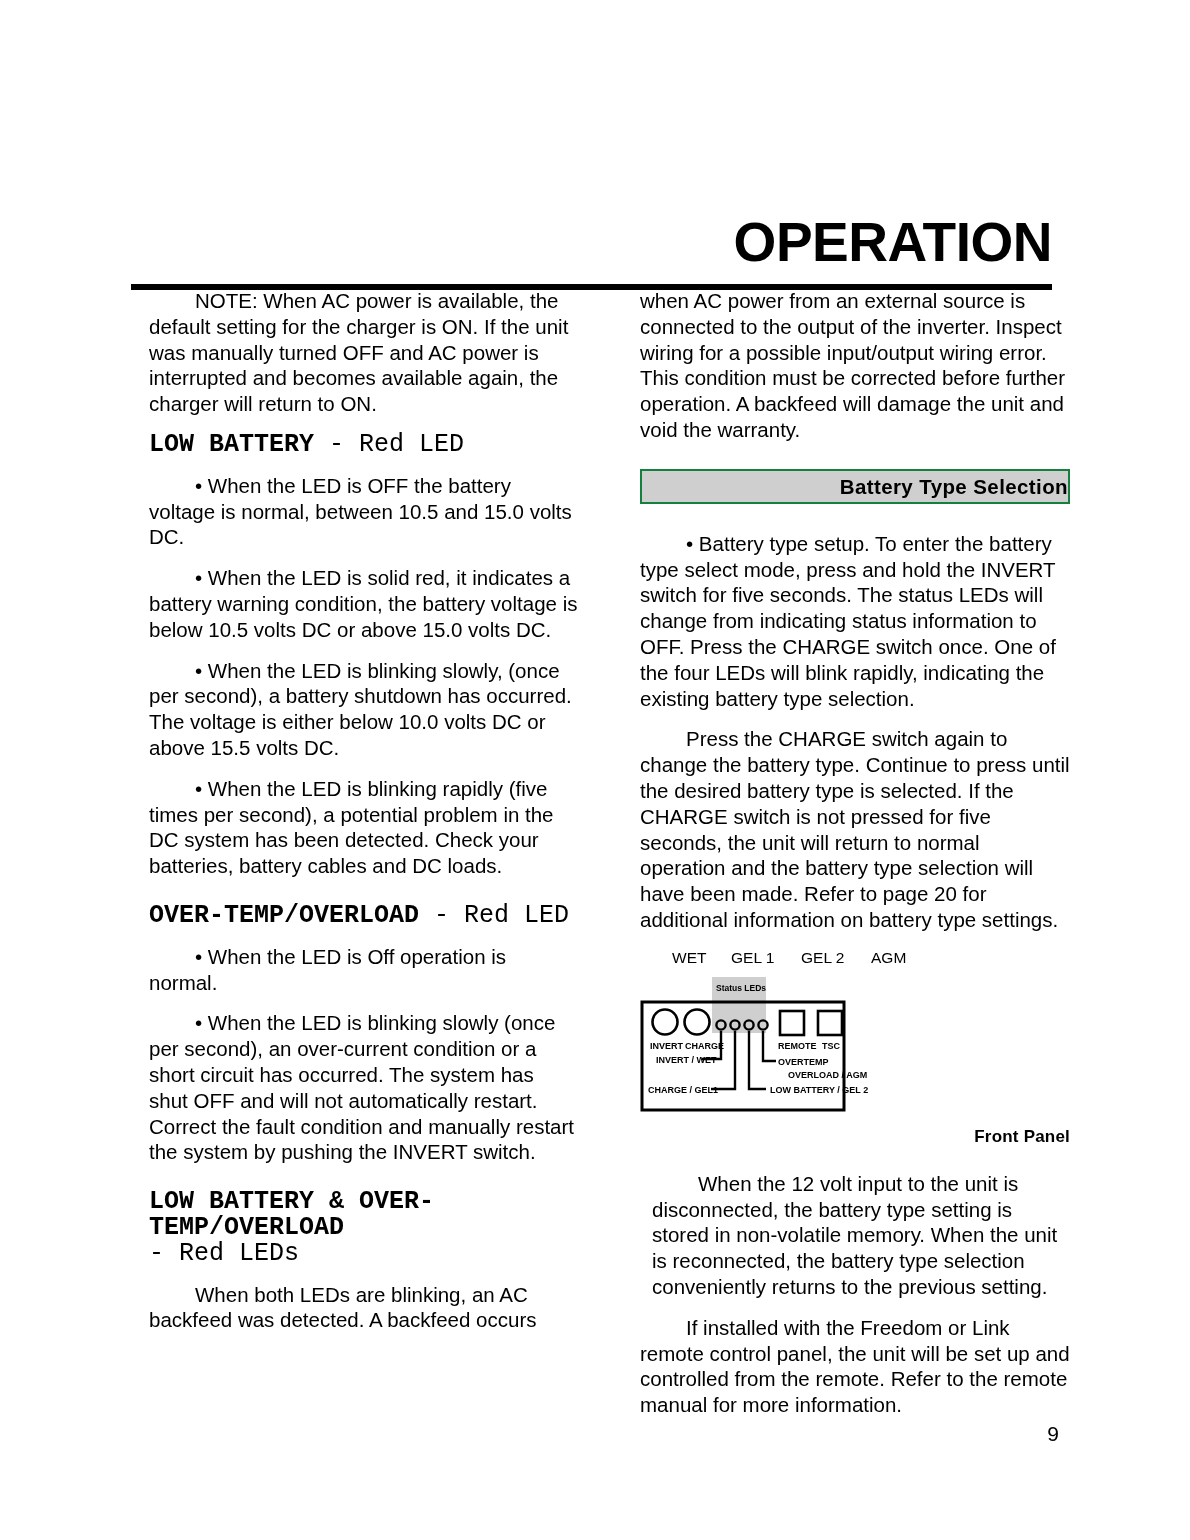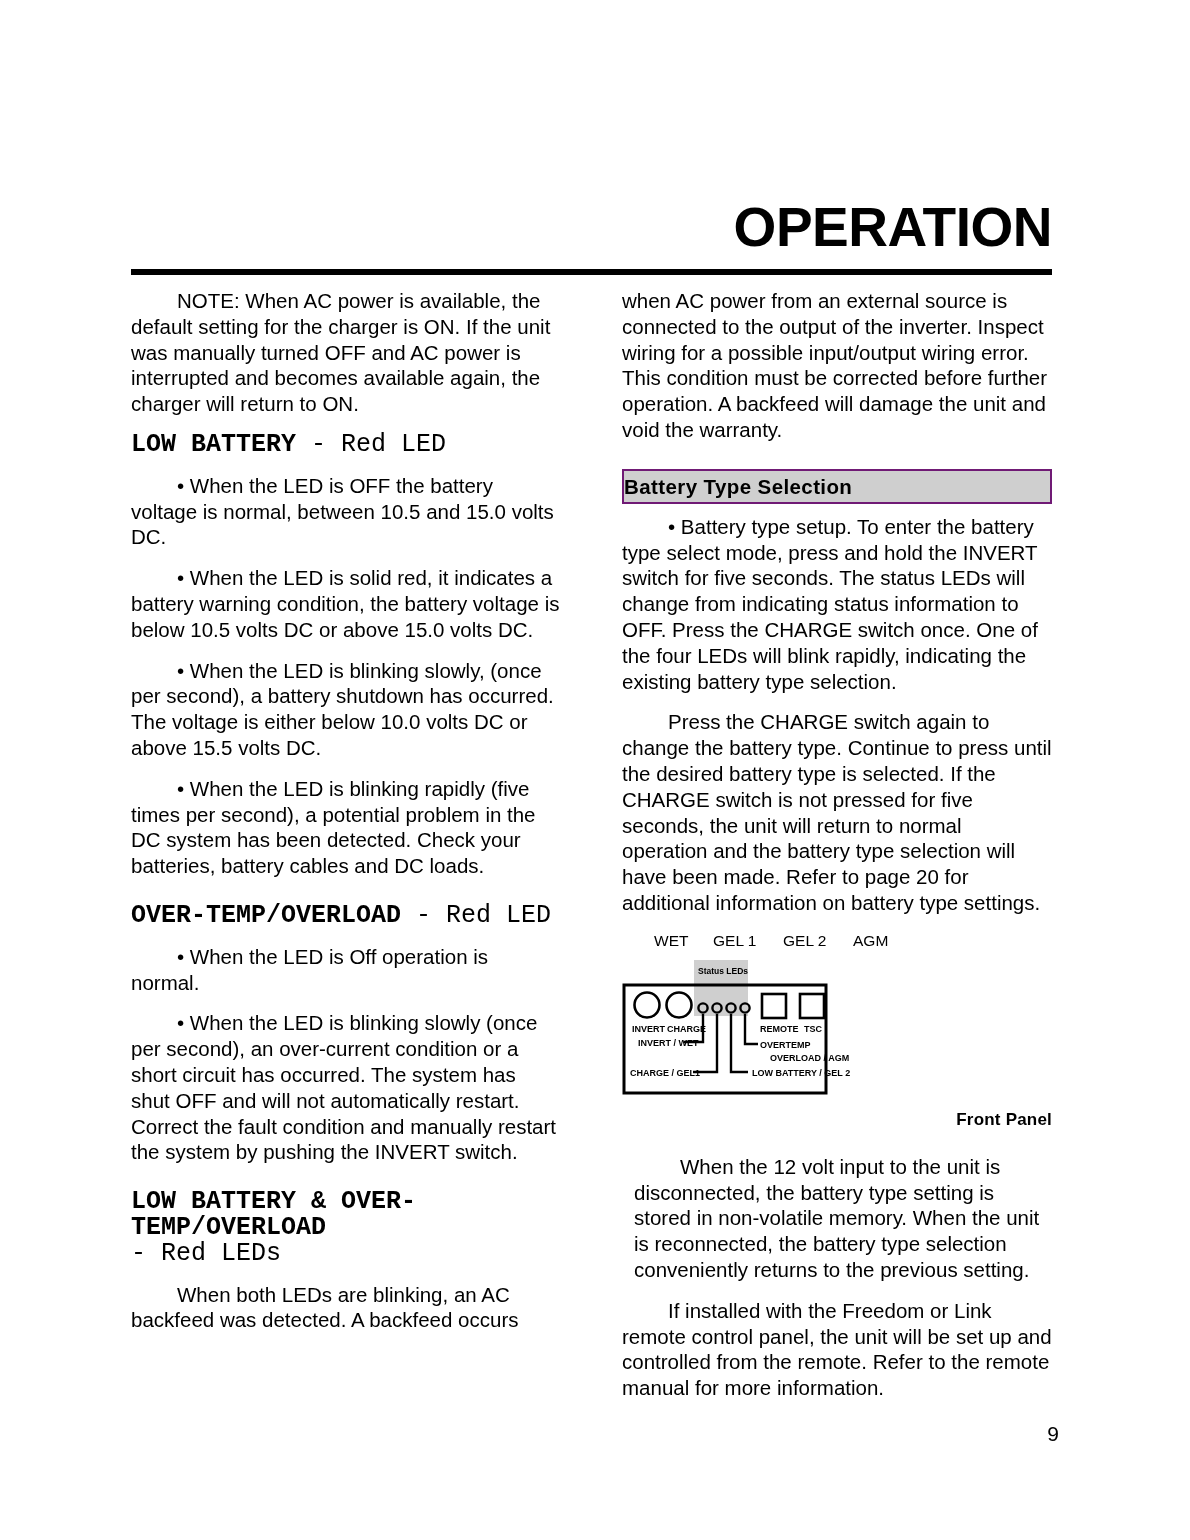--- a/index.html
+++ b/index.html
@@ -19,42 +19,42 @@
   .page {
     position: absolute;
     left: 0; top: 0;
     width: 1190px;
     height: 1540px;
   }
   
   .header {
     position: absolute;
     left: 131px;
-    top: 197px;
+    top: 212px;
     width: 921px;
   }
   .page-title {
     text-align: right;
     font-size: 55px;
     font-weight: bold;
     letter-spacing: -0.5px;
     line-height: 60px;
     margin: 0;
     font-family: "Liberation Sans", sans-serif;
   }
   .header-rule {
     margin-top: 12px;
     border-top: 6px solid #000;
     width: 921px;
     height: 0;
   }
   
   .columns {
     position: absolute;
-    left: 131px;
+    left: 149px;
     top: 288px;
     width: 921px;
     display: flex;
     gap: 62px;
   }
   .col {
     width: 430px;
   }
   p {
     margin: 0 0 0 0;
@@ -69,25 +69,25 @@
   .hdg {
     font-size: 25px;
     line-height: 25.8px;
     margin-top: 15px;
     font-family: Liberation Mono, monospace;
   }
   .hdg b { font-weight: bold; }
   
   .section-bar {
     margin-top: 26px;
-    border: 2px solid #701a75;
+    border: 2px solid #15803d;
     background: #cfcfcf;
     height: 31px;
     line-height: 31px;
-    text-align: left;
+    text-align: right;
     font-size: 20.5px;
     font-weight: bold;
     letter-spacing: 0.4px;
   }
   
   .figure {
     position: relative;
     margin-top: 16px;
     width: 430px;
     height: 200px;
@@ -149,21 +149,21 @@
     </div>
 
     <div class="col">
 
       <p>when AC power from an external source is connected to the output of the inverter. Inspect wiring for a possible input/output wiring error. This condition must be corrected before further operation. A backfeed will damage the unit and void the warranty.</p>
 
       <div class="section-bar">
         <span>Battery  Type  Selection</span>
       </div>
 
-      <p class="bulleted" style="margin-top:10px;">• Battery type setup. To enter the battery type select mode, press and hold the INVERT switch for five seconds. The status LEDs will change from indicating status information to OFF. Press the CHARGE switch once. One of the four LEDs will blink rapidly, indicating the existing battery type selection.</p>
+      <p class="bulleted" style="margin-top:27px;">• Battery type setup. To enter the battery type select mode, press and hold the INVERT switch for five seconds. The status LEDs will change from indicating status information to OFF. Press the CHARGE switch once. One of the four LEDs will blink rapidly, indicating the existing battery type selection.</p>
 
       <p class="indent gap">Press the CHARGE switch again to change the battery type. Continue to press until the desired battery type is selected. If the CHARGE switch is not pressed for five seconds, the unit will return to normal operation and the battery type selection will have been made. Refer to page 20 for additional information on battery type settings.</p>
 
       <div class="figure">
         <svg width="430" height="178" viewBox="0 0 430 178" xmlns="http://www.w3.org/2000/svg">
 
           <text x="32" y="14" font-family="Liberation Sans, sans-serif" font-size="15.5" fill="#000">WET</text>
           <text x="91" y="14" font-family="Liberation Sans, sans-serif" font-size="15.5" fill="#000">GEL 1</text>
           <text x="161" y="14" font-family="Liberation Sans, sans-serif" font-size="15.5" fill="#000">GEL 2</text>
           <text x="231" y="14" font-family="Liberation Sans, sans-serif" font-size="15.5" fill="#000">AGM</text>

